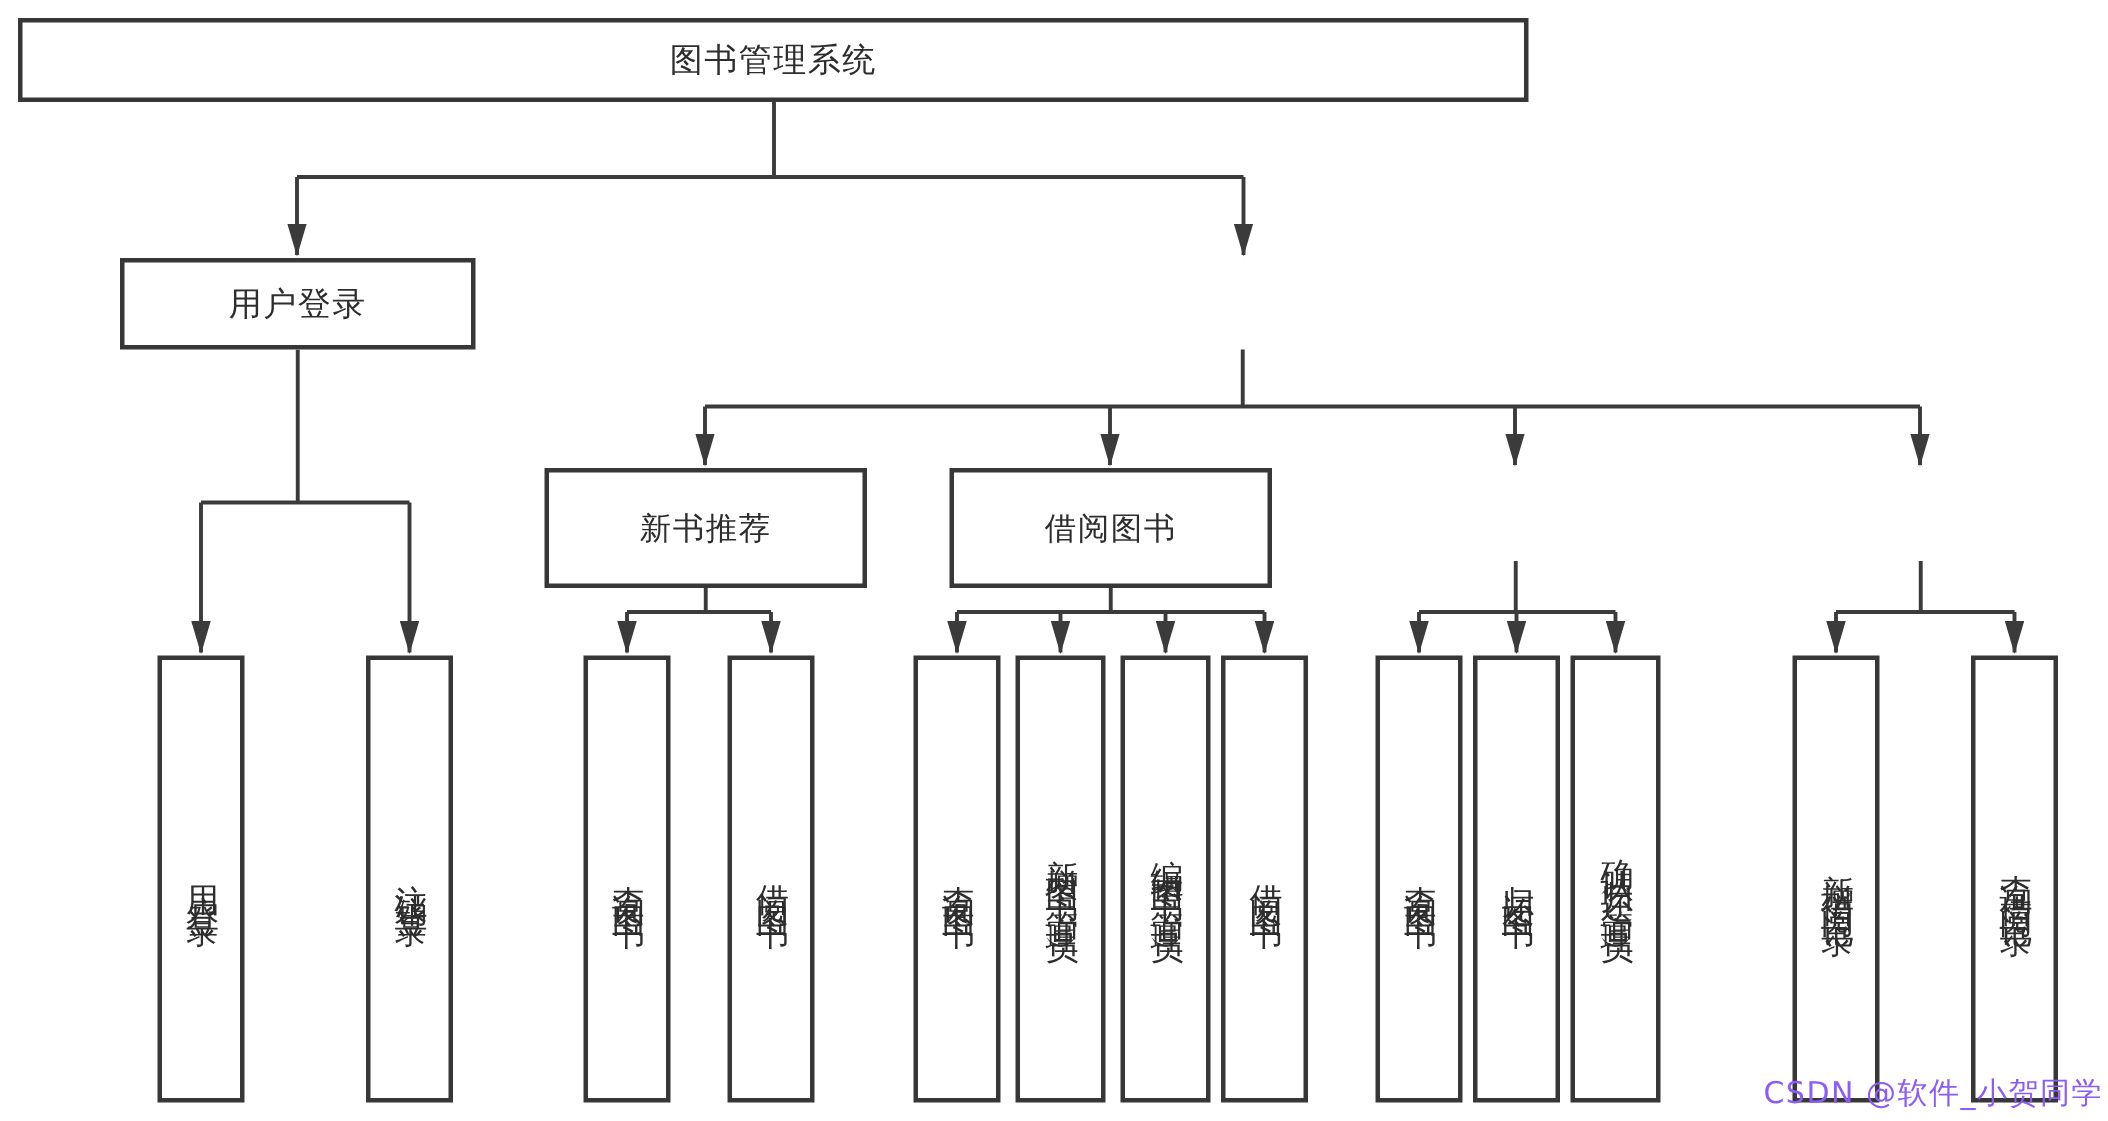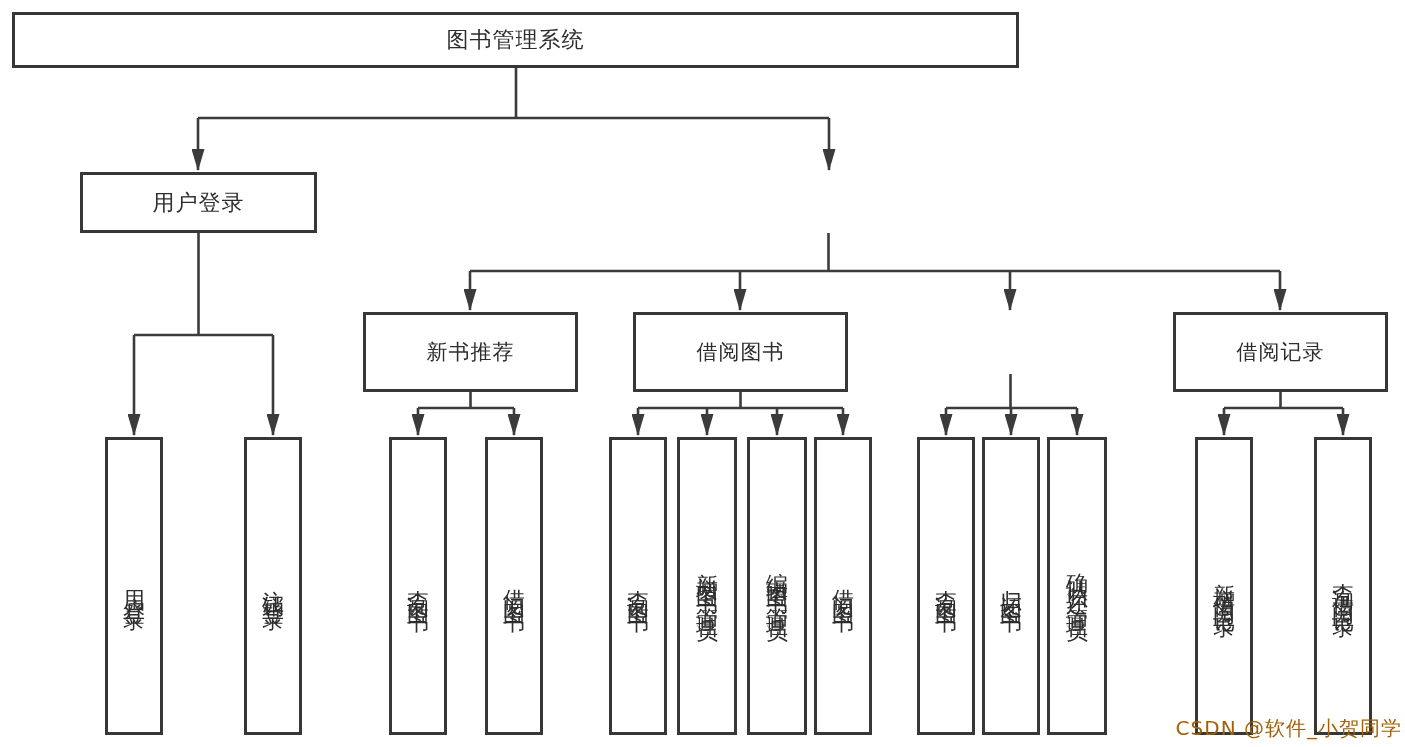--- a/index.html
+++ b/index.html
@@ -19,21 +19,21 @@
   .v-box {
     writing-mode:vertical-rl;
     font-size:22px; letter-spacing:7px; line-height:1;
   }
   .root   { left:12px;  top:12px;  width:1007px; height:56px; }
   .lvl2   { top:172px; height:61px; width:237px; }
   .lvl3   { top:312px; height:80px; width:215px; font-size:21px; }
   .leaf   { top:437px; height:298px; }
   .watermark {
     position:absolute; right:3px; bottom:5px;
-    font-size:20px; color:#a16207; letter-spacing:1px;
+    font-size:20px; color:#8b5cf6; letter-spacing:1px;
     white-space:nowrap; z-index:5;
   }
 </style>
 </head>
 <body>
 
 <div id="stage">
 
   <svg id="wires" viewBox="0 0 1405 747" xmlns="http://www.w3.org/2000/svg">
     <defs>
@@ -84,21 +84,20 @@
       <path d="M1343,408 L1343,435" marker-end="url(#ah)"></path>
     </g>
   </svg>
 
   <div class="box h-box root">图书管理系统</div>
 
   <div class="box h-box lvl2" style="left:80px;">用户登录</div>
 
   <div class="box h-box lvl3" style="left:363px;">新书推荐</div>
   <div class="box h-box lvl3" style="left:633px;">借阅图书</div>
-  <div class="box h-box lvl3" style="left:1173px;">借阅记录</div>
 
   <div class="box v-box leaf" style="left:105px;width:58px;">用户登录</div>
   <div class="box v-box leaf" style="left:244px;width:58px;">注销登录</div>
 
   <div class="box v-box leaf" style="left:389px;width:58px;">查询图书</div>
   <div class="box v-box leaf" style="left:485px;width:58px;">借阅图书</div>
 
   <div class="box v-box leaf" style="left:609px;width:58px;">查询图书</div>
   <div class="box v-box leaf" style="left:677px;width:60px;">新增图书（管理员）</div>
   <div class="box v-box leaf" style="left:747px;width:60px;">编辑图书（管理员）</div>

